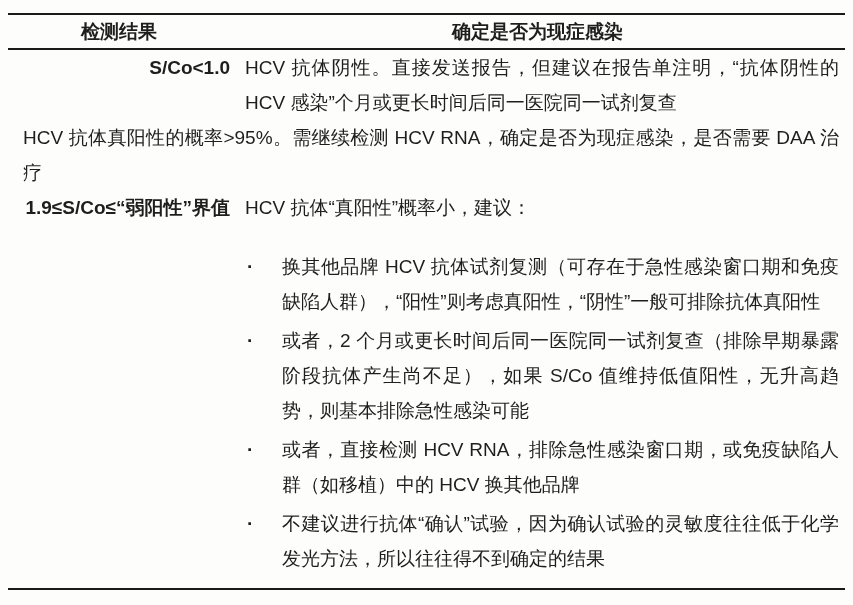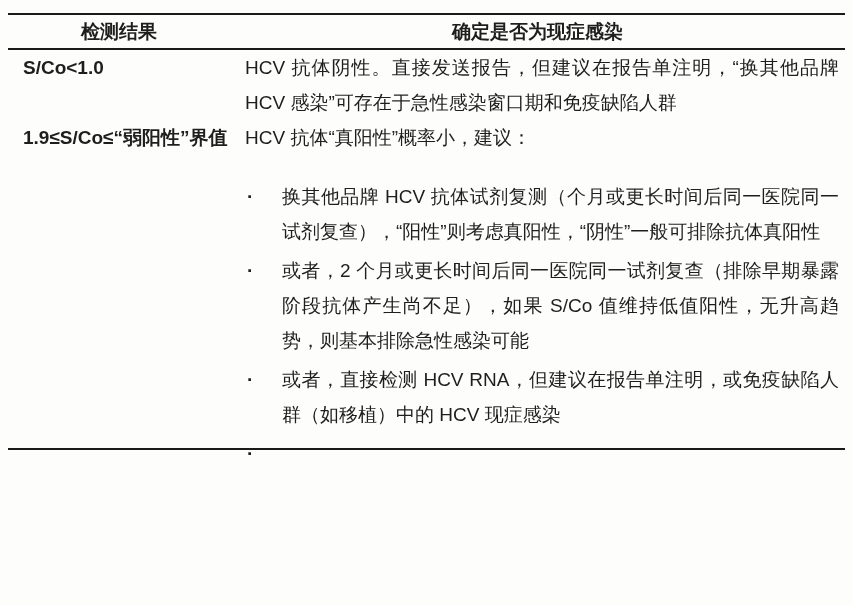--- a/index.html
+++ b/index.html
@@ -34,20 +34,21 @@
   .tbody { padding-bottom: 12px; }
   .trow { display: flex; align-items: stretch; }
   .cell-result {
     width: 207px;
     padding-left: 15px;
     flex-shrink: 0;
     font-size: 19px;
     font-weight: 700;
     line-height: 35px;
     white-space: nowrap;
+    text-align: right;
   }
   .cell-advice {
     flex: 1;
     padding-left: 15px;
     padding-right: 6px;
     font-size: 19px;
     line-height: 35px;
     text-align: justify;
   }
   .cell-advice p {
@@ -81,45 +82,49 @@
   <div class="thead">
     <div class="th col-result">检测结果</div>
     <div class="th col-advice">确定是否为现症感染</div>
   </div>
 
   <div class="tbody">
 
     <div class="trow">
       <div class="cell-result">S/Co&lt;1.0</div>
       <div class="cell-advice">
-        <p>HCV 抗体阴性。直接发送报告，但建议在报告单注明，“换其他品牌 HCV 感染”可存在于急性感染窗口期和免疫缺陷人群</p>
+        <p>HCV 抗体阴性。直接发送报告，但建议在报告单注明，“抗体阴性的 HCV 感染”个月或更长时间后同一医院同一试剂复查</p>
       </div>
     </div>
 
     <div class="trow">
+      <div class="cell-advice">
+        <p>HCV 抗体真阳性的概率&gt;95%。需继续检测 HCV RNA，确定是否为现症感染，是否需要 DAA 治疗</p>
+      </div>
     </div>
 
     <div class="trow">
       <div class="cell-result">1.9≤S/Co≤“弱阳性”界值</div>
       <div class="cell-advice">
         <p>HCV 抗体“真阳性”概率小，建议：</p>
         <ul class="bullets">
           <li>
             <span class="bullet-dot">·</span>
-            <span>换其他品牌 HCV 抗体试剂复测（个月或更长时间后同一医院同一试剂复查），“阳性”则考虑真阳性，“阴性”一般可排除抗体真阳性</span>
+            <span>换其他品牌 HCV 抗体试剂复测（可存在于急性感染窗口期和免疫缺陷人群），“阳性”则考虑真阳性，“阴性”一般可排除抗体真阳性</span>
           </li>
           <li>
             <span class="bullet-dot">·</span>
             <span>或者，2 个月或更长时间后同一医院同一试剂复查（排除早期暴露阶段抗体产生尚不足），如果 S/Co 值维持低值阳性，无升高趋势，则基本排除急性感染可能</span>
           </li>
           <li>
             <span class="bullet-dot">·</span>
-            <span>或者，直接检测 HCV RNA，但建议在报告单注明，或免疫缺陷人群（如移植）中的 HCV 现症感染</span>
+            <span>或者，直接检测 HCV RNA，排除急性感染窗口期，或免疫缺陷人群（如移植）中的 HCV 换其他品牌</span>
           </li>
           <li>
             <span class="bullet-dot">·</span>
+            <span>不建议进行抗体“确认”试验，因为确认试验的灵敏度往往低于化学发光方法，所以往往得不到确定的结果</span>
           </li>
         </ul>
       </div>
     </div>
 
   </div>
 </div>
 
 </body></html>

